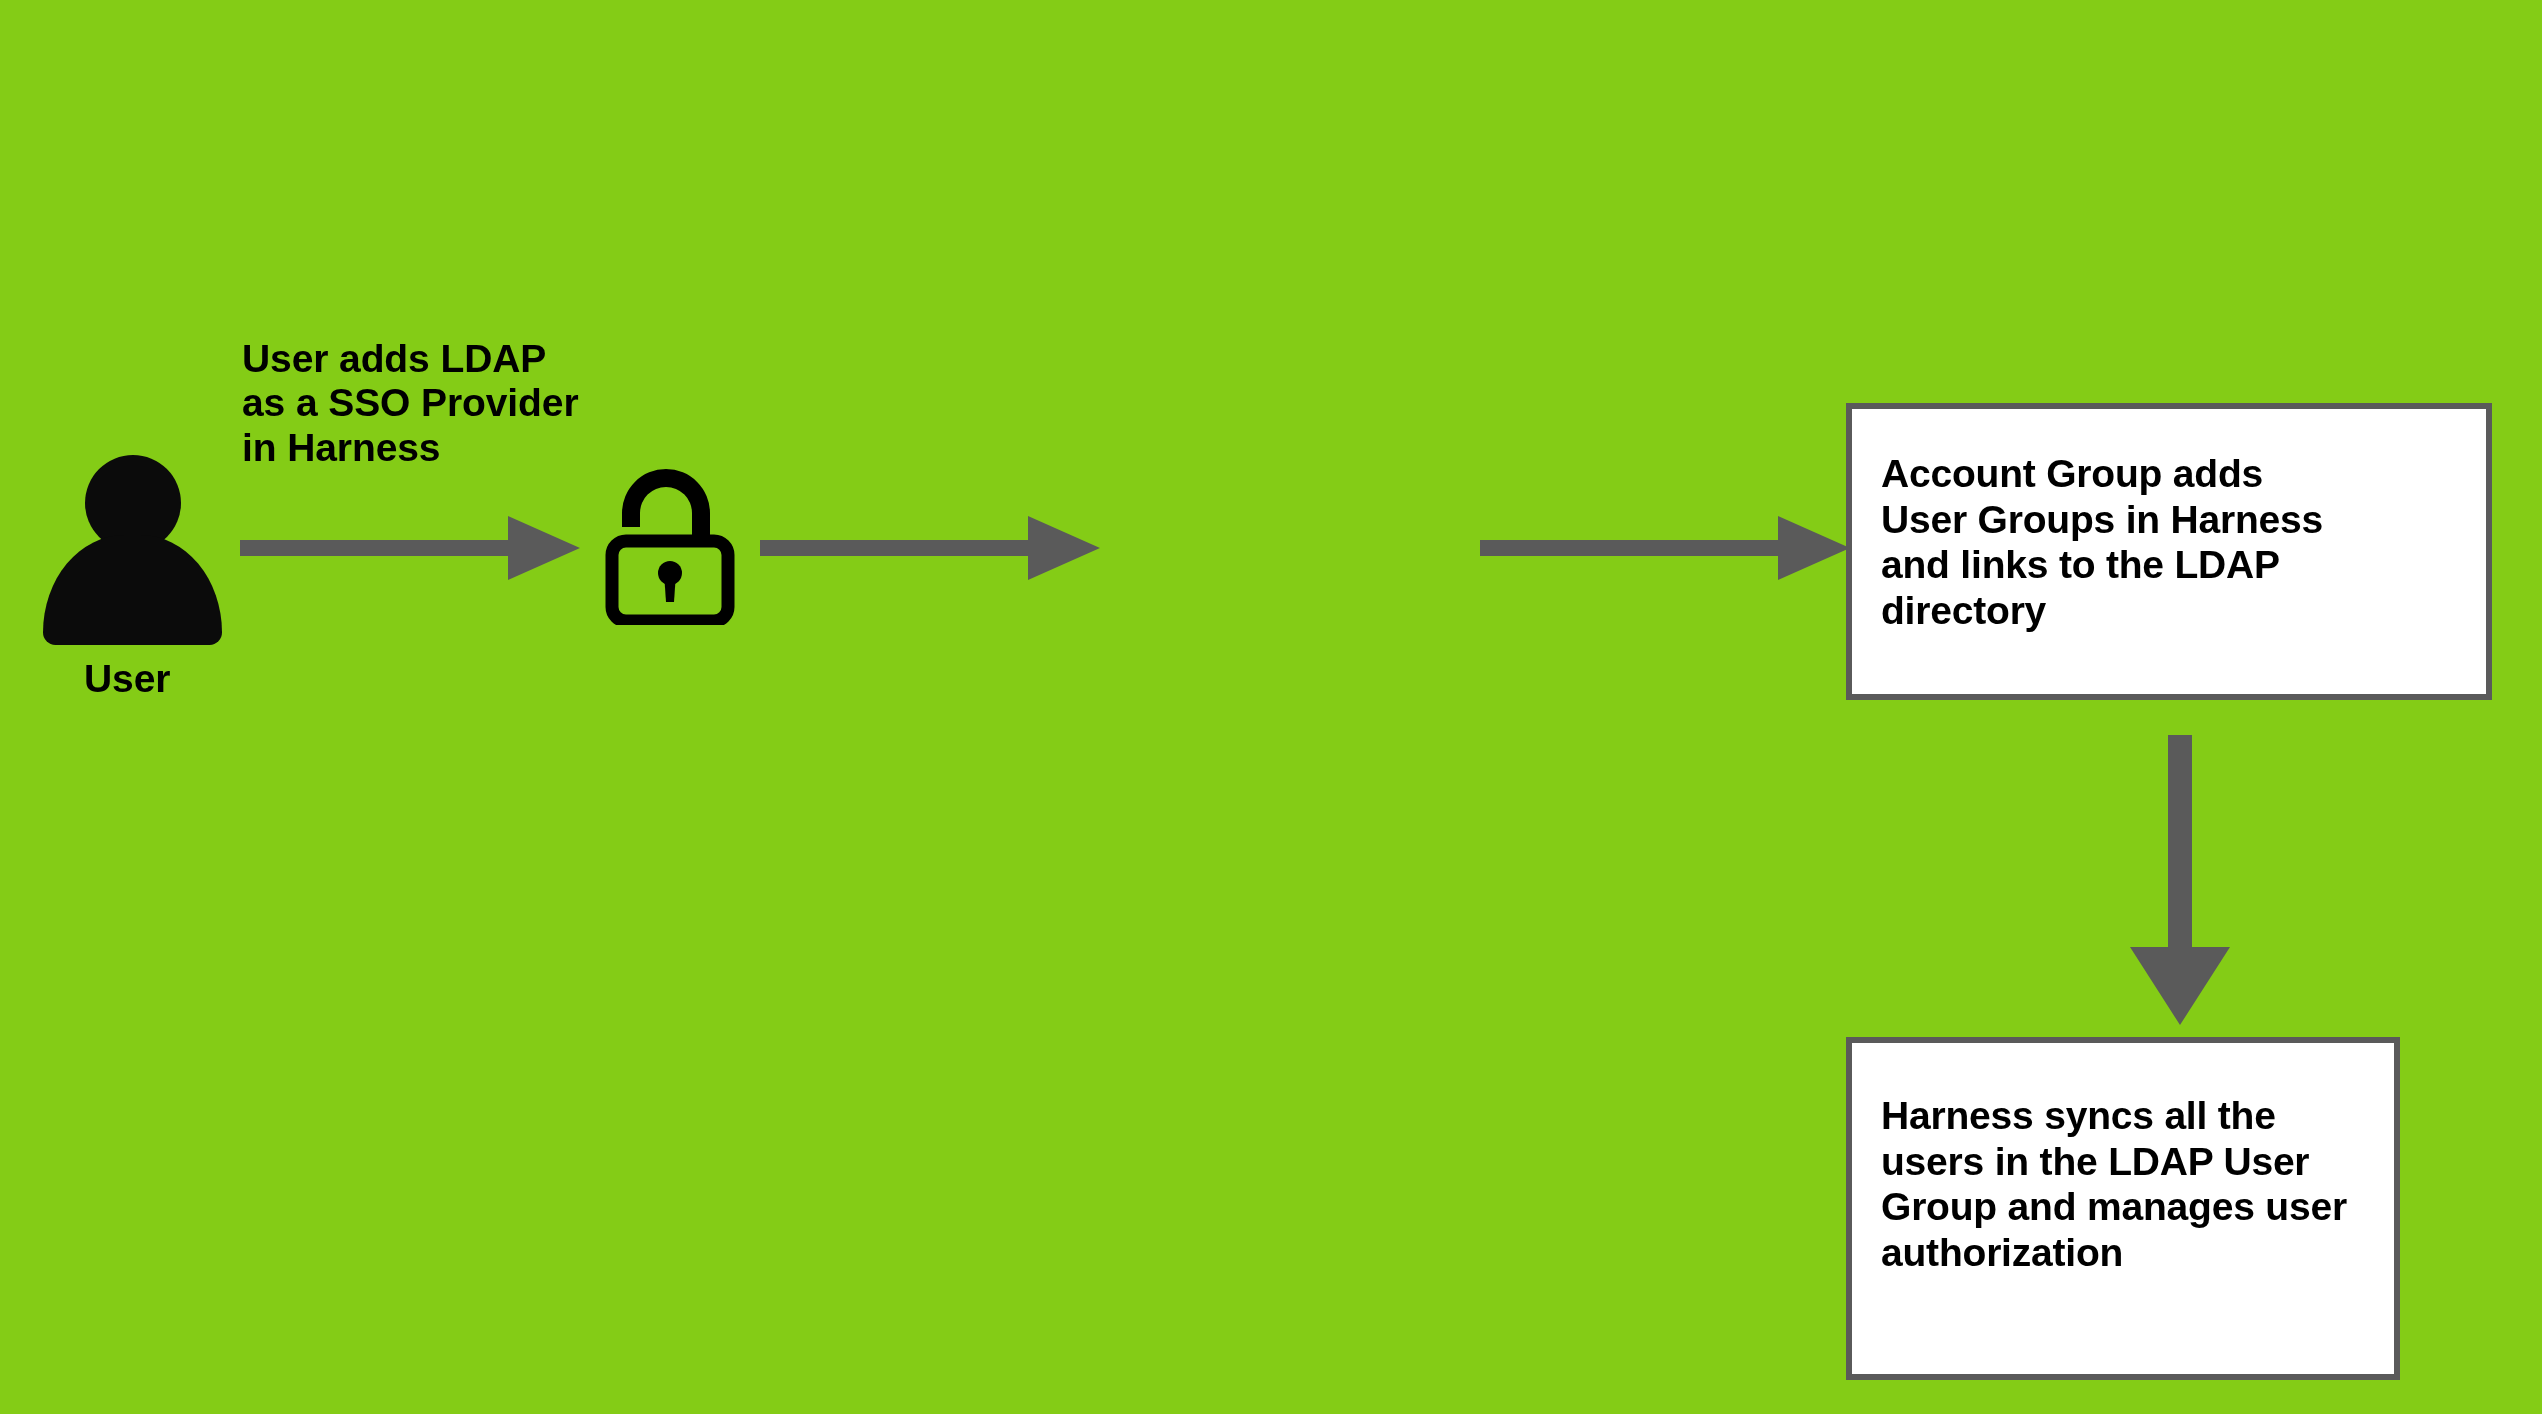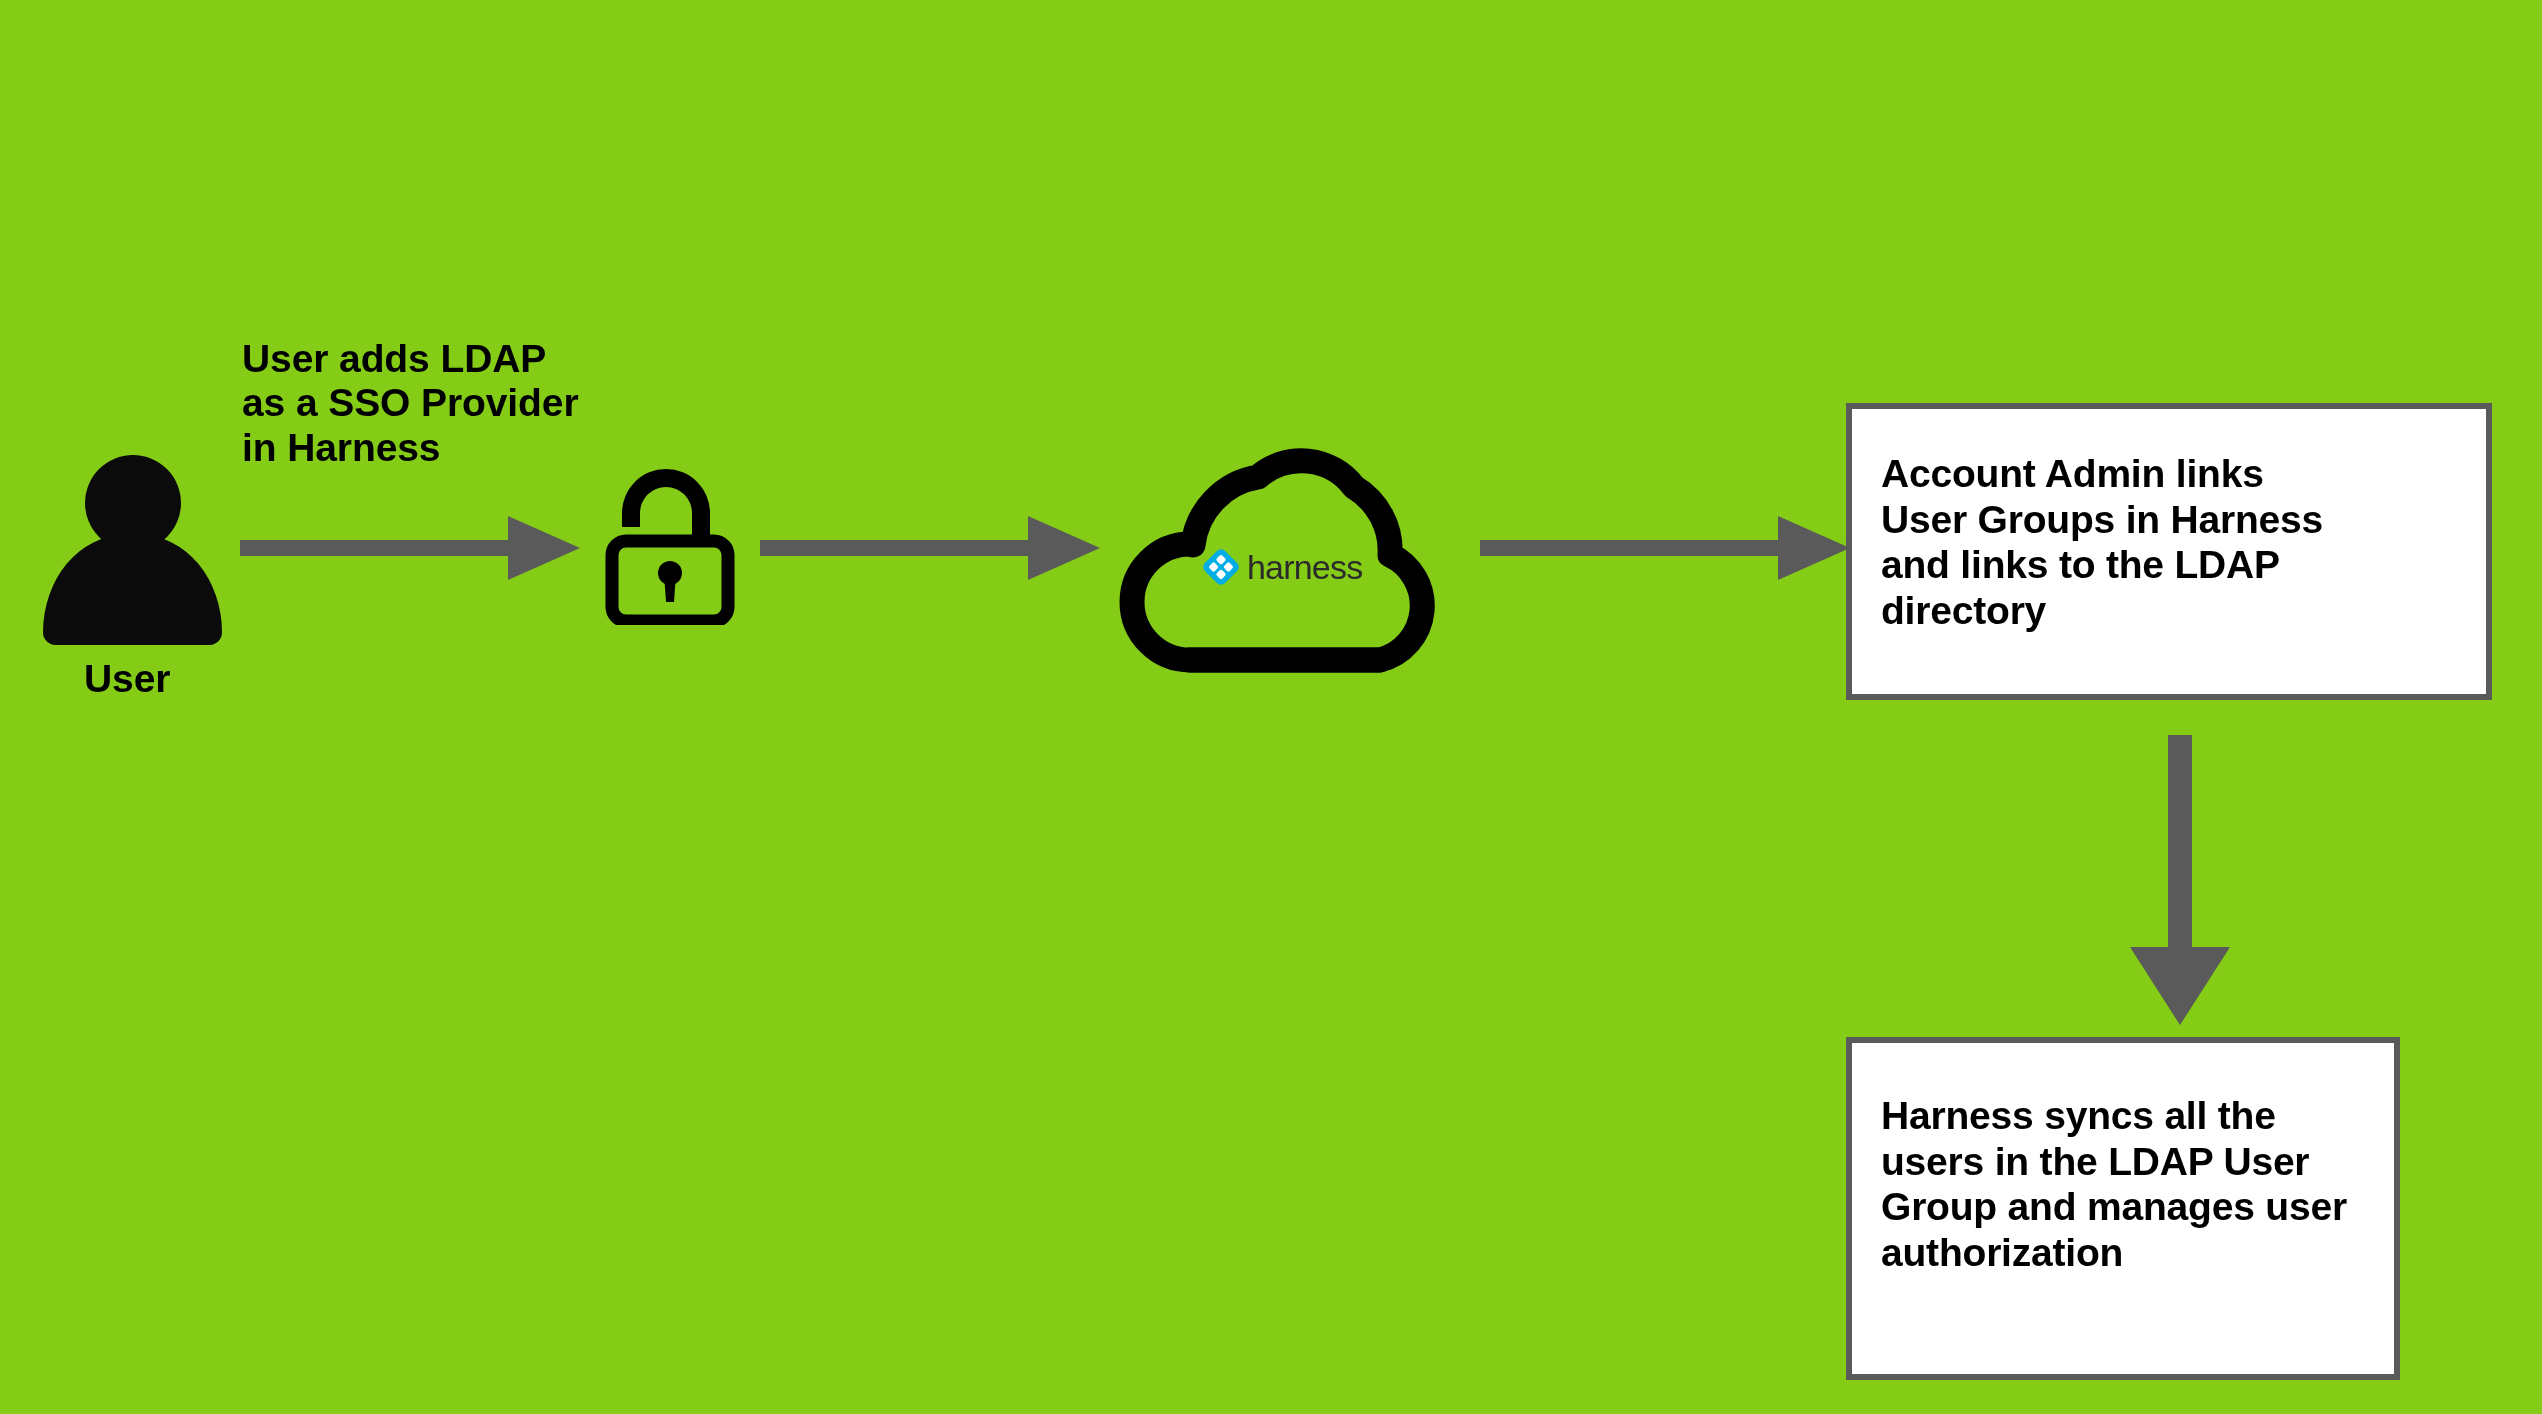--- a/index.html
+++ b/index.html
@@ -181,54 +181,29 @@
       <path d="M64,118 L76,118 L74,147 L66,147 Z" fill="#000000"></path>
     </svg>
   </div>
 
   <div class="abs arrow-h" id="arrow-lock-to-cloud">
     <svg width="340" height="80" viewBox="0 0 340 80" xmlns="http://www.w3.org/2000/svg">
       <path d="M0,32 L268,32 L268,8 L340,40 L268,72 L268,48 L0,48 Z" fill="#5a5a5a"></path>
     </svg>
   </div>
 
-  <div class="abs" id="harness-cloud">
-    <svg width="370" height="265" viewBox="0 0 370 265" xmlns="http://www.w3.org/2000/svg">
-      <path d="M100,245
-               A58,58 0 0 1 100,129
-               A12,12 0 0 1 103,130
-               A78,78 0 0 1 168,62
-               A66,66 0 0 1 264,72
-               A74,74 0 0 1 300,140
-               A56,56 0 0 1 290,245
-               Z" fill="none" stroke="#000000" stroke-width="25" stroke-linejoin="round"></path>
-      <line x1="100" y1="245" x2="290" y2="245" stroke="#000000" stroke-width="25" stroke-linecap="round"></line>
-    </svg>
-    <div id="harness-logo">
-      <svg class="mark" viewBox="0 0 40 40" xmlns="http://www.w3.org/2000/svg">
-        <g transform="rotate(45 20 20)">
-          <rect x="5" y="5" width="30" height="30" rx="6" ry="6" fill="#00ade4"></rect>
-          <rect x="10.5" y="10.5" width="8" height="8" rx="2" ry="2" fill="#ffffff"></rect>
-          <rect x="21.5" y="10.5" width="8" height="8" rx="2" ry="2" fill="#ffffff"></rect>
-          <rect x="10.5" y="21.5" width="8" height="8" rx="2" ry="2" fill="#ffffff"></rect>
-          <rect x="21.5" y="21.5" width="8" height="8" rx="2" ry="2" fill="#ffffff"></rect>
-        </g>
-      </svg>
-      <span class="wordmark">harness</span>
-    </div>
-  </div>
 
   <div class="abs arrow-h" id="arrow-cloud-to-box">
     <svg width="370" height="80" viewBox="0 0 370 80" xmlns="http://www.w3.org/2000/svg">
       <path d="M0,32 L298,32 L298,8 L370,40 L298,72 L298,48 L0,48 Z" fill="#5a5a5a"></path>
     </svg>
   </div>
 
   <div class="abs flow-box" id="box-account-admin">
-    <div class="box-text">Account Admin links
+    <div class="box-text">Account Group adds
 User Groups in Harness
 and links to the LDAP
 directory</div>
   </div>
 
   <div class="abs" id="arrow-box-to-box">
     <svg width="110" height="290" viewBox="0 0 110 290" xmlns="http://www.w3.org/2000/svg">
       <path d="M43,0 L67,0 L67,212 L105,212 L55,290 L5,212 L43,212 Z" fill="#5a5a5a"></path>
     </svg>
   </div>

